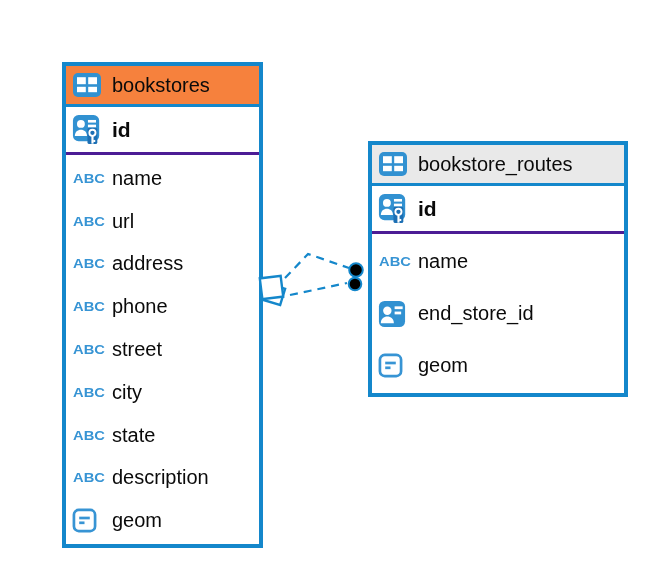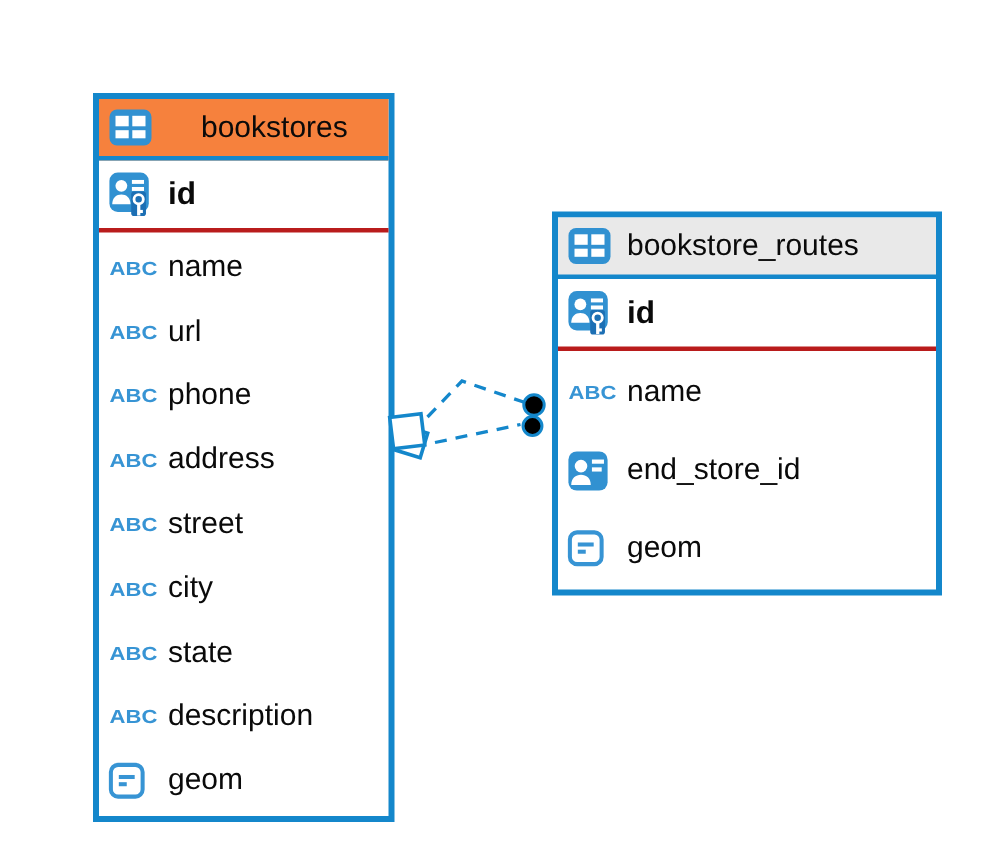--- a/index.html
+++ b/index.html
@@ -16,25 +16,25 @@
     border:4px solid #1487CB;box-sizing:border-box;
     display:flex;flex-direction:column;
   }
   #t-bookstores{left:62px;top:62px;width:201px;height:486px;}
   #t-routes{left:368px;top:141px;width:260px;height:256px;}
   .hdr{
     height:41px;flex:0 0 41px;display:flex;align-items:center;
     padding:0 6px;border-bottom:3px solid #1487CB;box-sizing:border-box;
     font-size:20px;
   }
-  .hdr-orange{background:#F6813D;gap:22px;}
+  .hdr-orange{background:#F6813D;}
   .hdr-gray{background:#E9E9E9;}
   .pkrow{
     height:48px;flex:0 0 48px;display:flex;align-items:center;
-    padding:0 6px;border-bottom:3px solid #b91c1c;box-sizing:border-box;
+    padding:0 6px;border-bottom:3px solid #4c1d95;box-sizing:border-box;
     font-size:21px;font-weight:700;
   }
   .cols{flex:1;display:flex;flex-direction:column;padding:2px 0;}
   .row{
     flex:1;display:flex;align-items:center;
     padding:0 6px;font-size:20px;
   }
   .ic{flex:0 0 40px;width:40px;display:flex;align-items:center;justify-content:flex-start;}
   .lbl{white-space:nowrap;}
   .rel-overlay{position:absolute;left:0;top:0;pointer-events:none;}
@@ -116,29 +116,29 @@
             </svg>
           </span>
         <span class="lbl">url</span>
       </div>
       <div class="row">
         <span class="ic">
             <svg width="34" height="15">
               <use href="#i-abc"></use>
             </svg>
           </span>
+        <span class="lbl">address</span>
+      </div>
+      <div class="row">
+        <span class="ic">
+            <svg width="34" height="15">
+              <use href="#i-abc"></use>
+            </svg>
+          </span>
         <span class="lbl">phone</span>
-      </div>
-      <div class="row">
-        <span class="ic">
-            <svg width="34" height="15">
-              <use href="#i-abc"></use>
-            </svg>
-          </span>
-        <span class="lbl">address</span>
       </div>
       <div class="row">
         <span class="ic">
             <svg width="34" height="15">
               <use href="#i-abc"></use>
             </svg>
           </span>
         <span class="lbl">street</span>
       </div>
       <div class="row">

